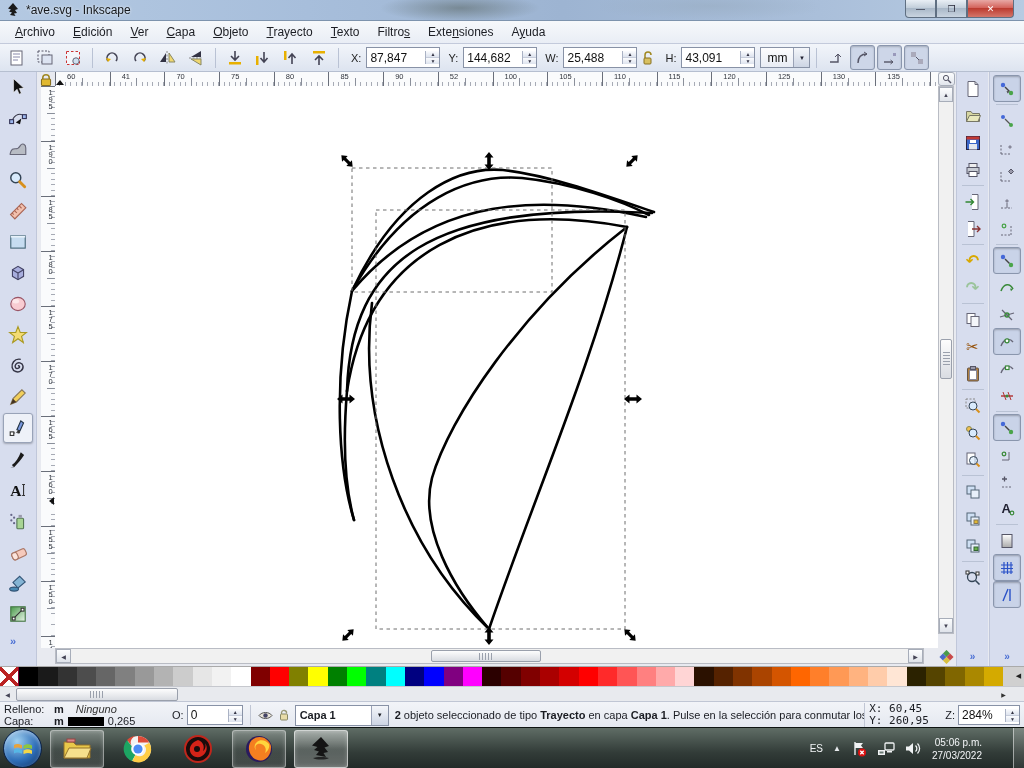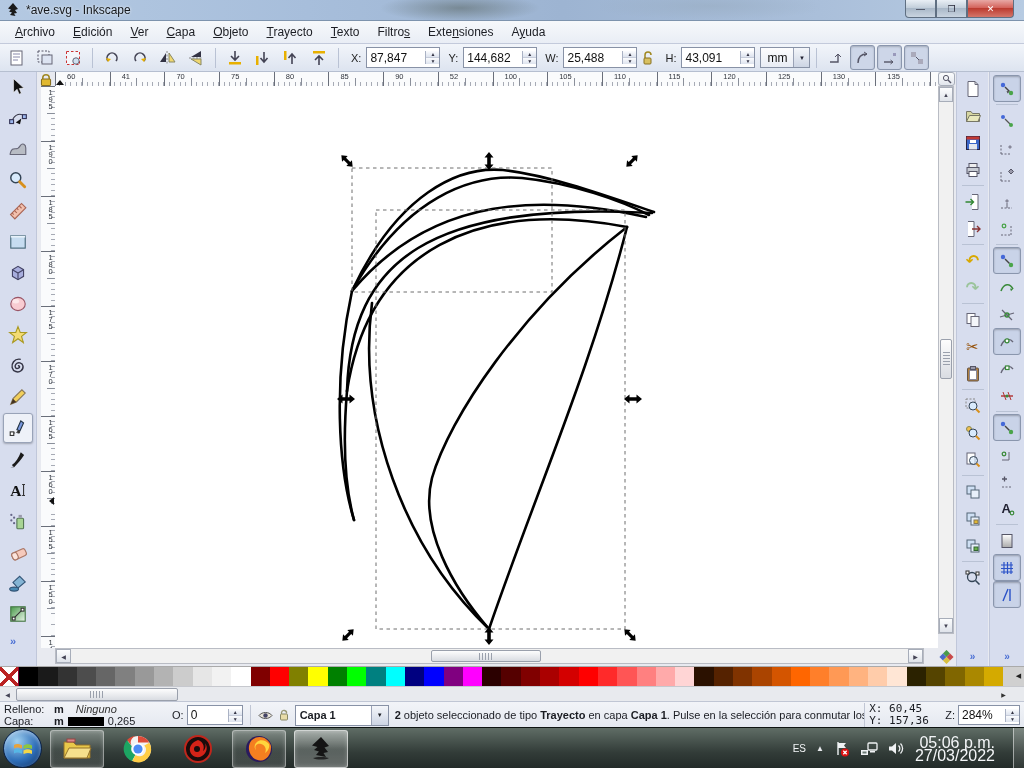--- a/index.html
+++ b/index.html
@@ -132,21 +132,21 @@
     border-top:1px solid #0e1412;display:flex;align-items:center;}
   #start-orb{width:37px;height:37px;margin-left:3px;border-radius:50%;
     background:radial-gradient(circle at 35% 30%,#9fd0f0,#2e6eb8 55%,#12386e 90%);
     border:1px solid #0c2246;display:flex;align-items:center;justify-content:center;box-shadow:inset 0 2px 4px rgba(255,255,255,.5);}
   .task-btn{width:52px;height:36px;margin-left:8px;display:flex;align-items:center;justify-content:center;border-radius:3px;}
   .task-btn.framed{background:linear-gradient(rgba(255,255,255,.22),rgba(255,255,255,.07) 50%,rgba(255,255,255,.14));border:1px solid rgba(255,255,255,.45);box-shadow:inset 0 0 4px rgba(255,255,255,.25);}
   .task-btn.active{background:linear-gradient(rgba(255,255,255,.45),rgba(255,255,255,.18) 50%,rgba(255,255,255,.3));border:1px solid rgba(255,255,255,.6);}
   #tray{margin-left:auto;display:flex;align-items:center;gap:10px;color:#fff;}
   #tray-lang{font-size:10px;color:#f2f4f6;}
   #tray-caret{font-size:8px;color:#e8eaee;}
-  #clockblock{text-align:right;font-size:16px;line-height:13px;color:#f4f6f8;margin-right:8px;}
+  #clockblock{text-align:right;font-size:10px;line-height:13px;color:#f4f6f8;margin-right:21px;}
   #show-desktop{width:10px;height:41px;background:linear-gradient(rgba(255,255,255,.18),rgba(255,255,255,.06));border-left:1px solid rgba(255,255,255,.5);}
 </style>
 </head>
 <body>
 
 <div id="screen">
 
   <div id="titlebar" class="abs">
     <div class="blob1 abs ni"></div>
     <div class="blob2 abs ni"></div>
@@ -920,21 +920,21 @@
           <rect x="2.5" y="6" width="7" height="6" rx="1" fill="#e8dca8" stroke="#886"></rect>
         </svg>
       <div id="layer-dd">
         <span class="lv">Capa 1</span>
         <span class="db">▼</span>
       </div>
     </div>
     <div id="status-msg"><b>2</b><span> objeto seleccionado de tipo </span><b>Trayecto</b><span> en capa </span><b>Capa 1</b><span>. Pulse en la selección para conmutar los tiradores d...</span></div>
     <div id="coords">
       <div><span>X:</span> <span>60,45</span></div>
-      <div><span>Y:</span> <span>157,36</span></div>
+      <div><span>Y:</span> <span>260,95</span></div>
     </div>
     <div id="zoombox">
       <span>Z:</span>
       <div class="spin" style="height:18px;">
         <input value="284%" style="">
         <div class="arrs">
             <div>▲</div>
             <div>▼</div>
           </div>
       </div>

